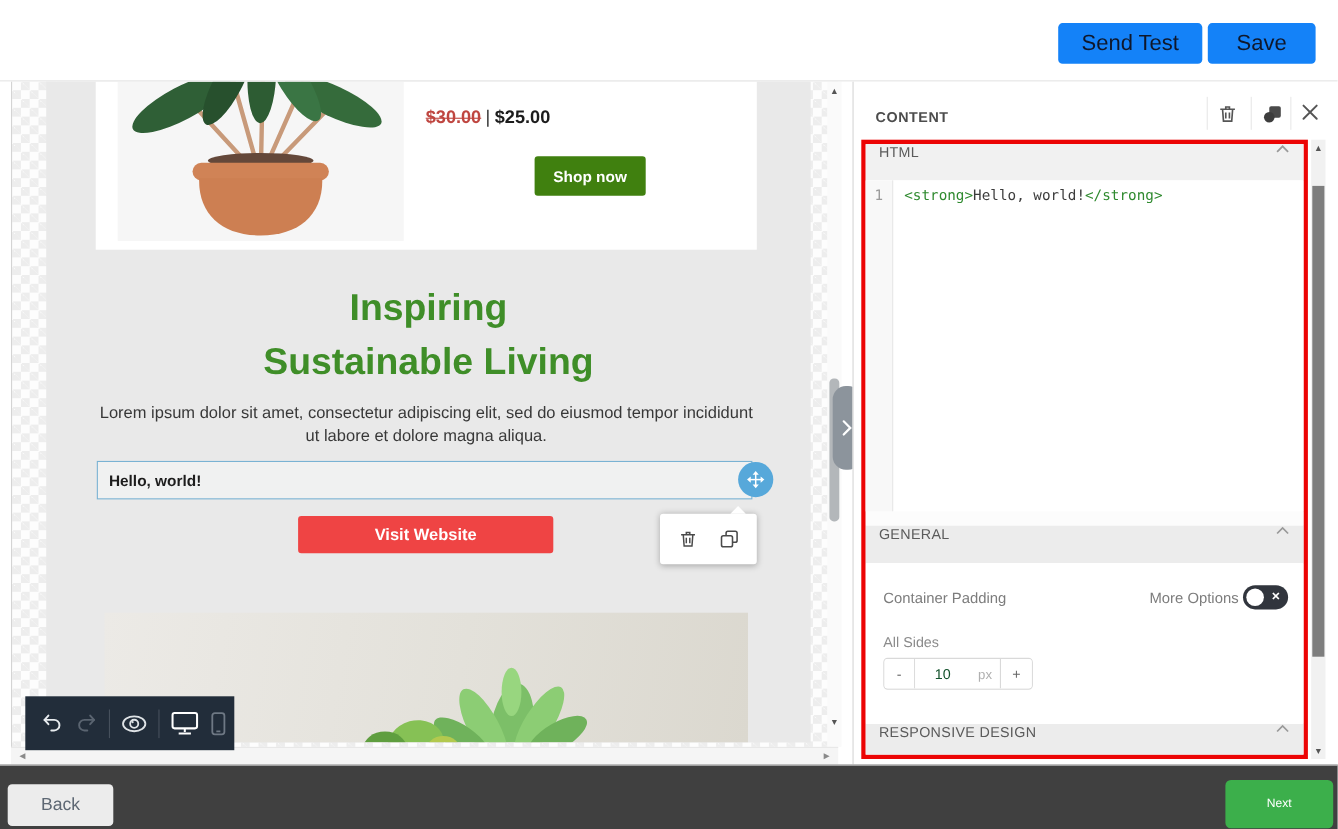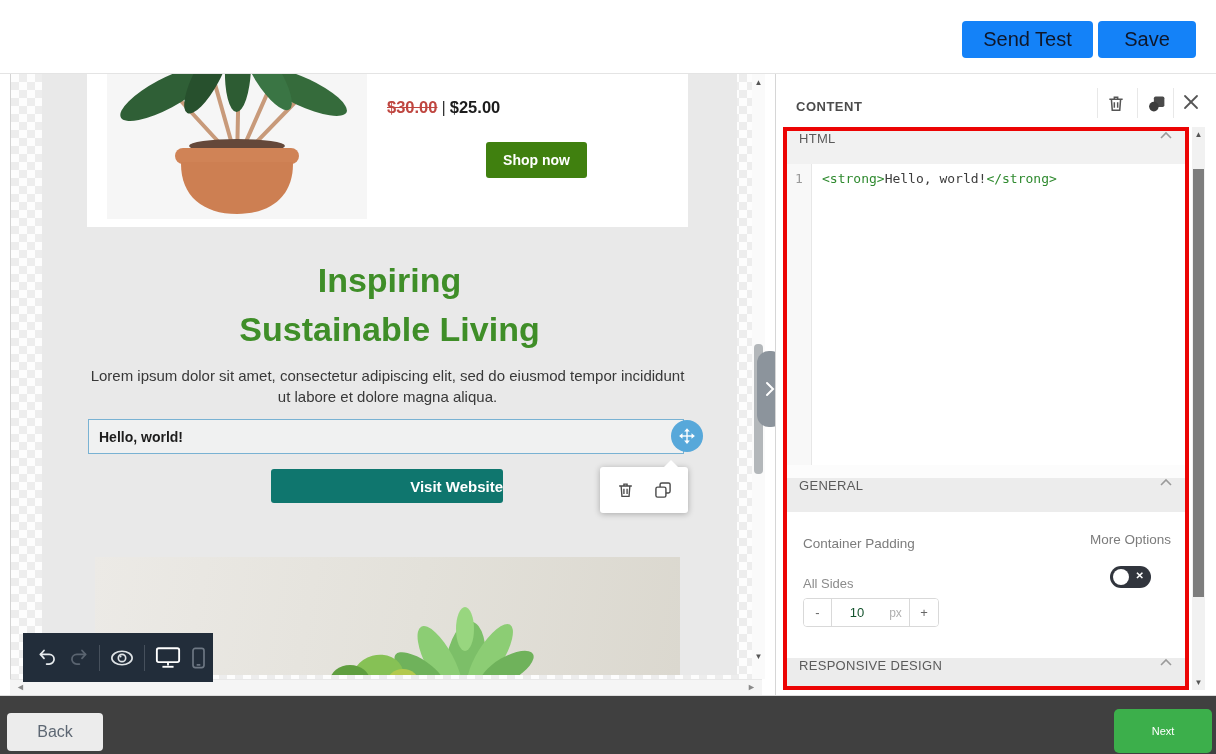--- a/index.html
+++ b/index.html
@@ -39,22 +39,22 @@
              color:#3f8e28; font-size:34px; font-weight:bold; line-height:49px; }
   #paragraph { position:absolute; left:45px; top:291px; width:601px; text-align:center;
                font-size:15px; color:#383838; line-height:21px; }
   #hello-block { position:absolute; left:46px; top:345px; width:596px; height:35px;
                  background:#f0f1f1; border:1px solid #79b2d3; display:flex; align-items:center;
                  padding-left:10px; font-size:14px; font-weight:bold; color:#1d1d1d; cursor:pointer; }
   #move-handle { position:absolute; left:629px; top:346px; width:32px; height:32px;
                  border-radius:50%; background:#57a8da; display:flex; align-items:center;
                  justify-content:center; cursor:move; z-index:6; }
   #visit-btn { position:absolute; left:229px; top:395px; width:232px; height:34px;
-               background:#0f766e; border:none; border-radius:3px; color:#fff;
-               font-size:15px; font-weight:bold; cursor:pointer;text-align:right; }
+               background:#ef4444; border:none; border-radius:3px; color:#fff;
+               font-size:15px; font-weight:bold; cursor:pointer; }
   #popover { position:absolute; left:558px; top:393px; width:88px; height:46px; background:#fff;
              border-radius:3px; box-shadow:0 1px 6px rgba(0,0,0,.28); display:flex;
              align-items:center; justify-content:center; gap:18px; z-index:6; }
   #popover::before { content:""; position:absolute; top:-7px; right:10px; border-left:7px solid transparent;
              border-right:7px solid transparent; border-bottom:7px solid #fff; }
   #img2 { position:absolute; left:53px; top:483px; width:585px; height:118px;
           background:linear-gradient(100deg,#eceae6 0%,#e3e1da 55%,#dbd8cf 100%); overflow:hidden; }
 
   
   #mini-toolbar { position:absolute; left:23px; top:559px; width:190px; height:49px;
@@ -90,21 +90,21 @@
   #resp-hdr { height:28px; background:#ececec; }
   #code-area { flex:1; background:#fff; display:flex; }
   #gutter { width:25px; background:#f8f8f8; border-right:1px solid #e7e7e7; text-align:center;
             padding-top:7px; font-family:"DejaVu Sans Mono",monospace; font-size:13px; color:#9a9a9a; }
   #code-line { padding:7px 10px; font-family:"DejaVu Sans Mono",monospace; font-size:13px;
                color:#3c3c3c; white-space:pre; }
   #code-line .tag { color:#2f8a2f; }
   #gap-strip { height:13px; background:#fcfcfc; }
   #gen-body { height:146px; background:#fff; position:relative; }
   .gray-label { position:absolute; font-size:13.5px; color:#7c7c7c; }
-  #more-opts { position:absolute; right:14px; top:20px; display:flex; align-items:center; gap:19px;flex-direction:column; }
+  #more-opts { position:absolute; right:14px; top:20px; display:flex; align-items:center; gap:4px; }
   #toggle { width:41px; height:22px; border-radius:11px; background:#31353d; position:relative; cursor:pointer; }
   #toggle .knob { position:absolute; left:3px; top:3px; width:16px; height:16px; border-radius:50%; background:#fff; }
   #toggle .x { position:absolute; right:7px; top:4px; color:#fff; font-size:10px; font-weight:bold; }
   #stepper { position:absolute; left:16px; top:86px; height:29px; display:flex;
              border:1px solid #d9d9d9; border-radius:4px; overflow:hidden; background:#fff; }
   .step-cell { display:flex; align-items:center; justify-content:center; font-size:13px;
                border-right:1px solid #d9d9d9; background:#fff; }
   .step-cell:last-child { border-right:none; }
   #step-minus,#step-plus { width:28px; color:#666; cursor:pointer; }
   #step-value { width:50px; border:none; text-align:center; font-size:13px; color:#14532d;

